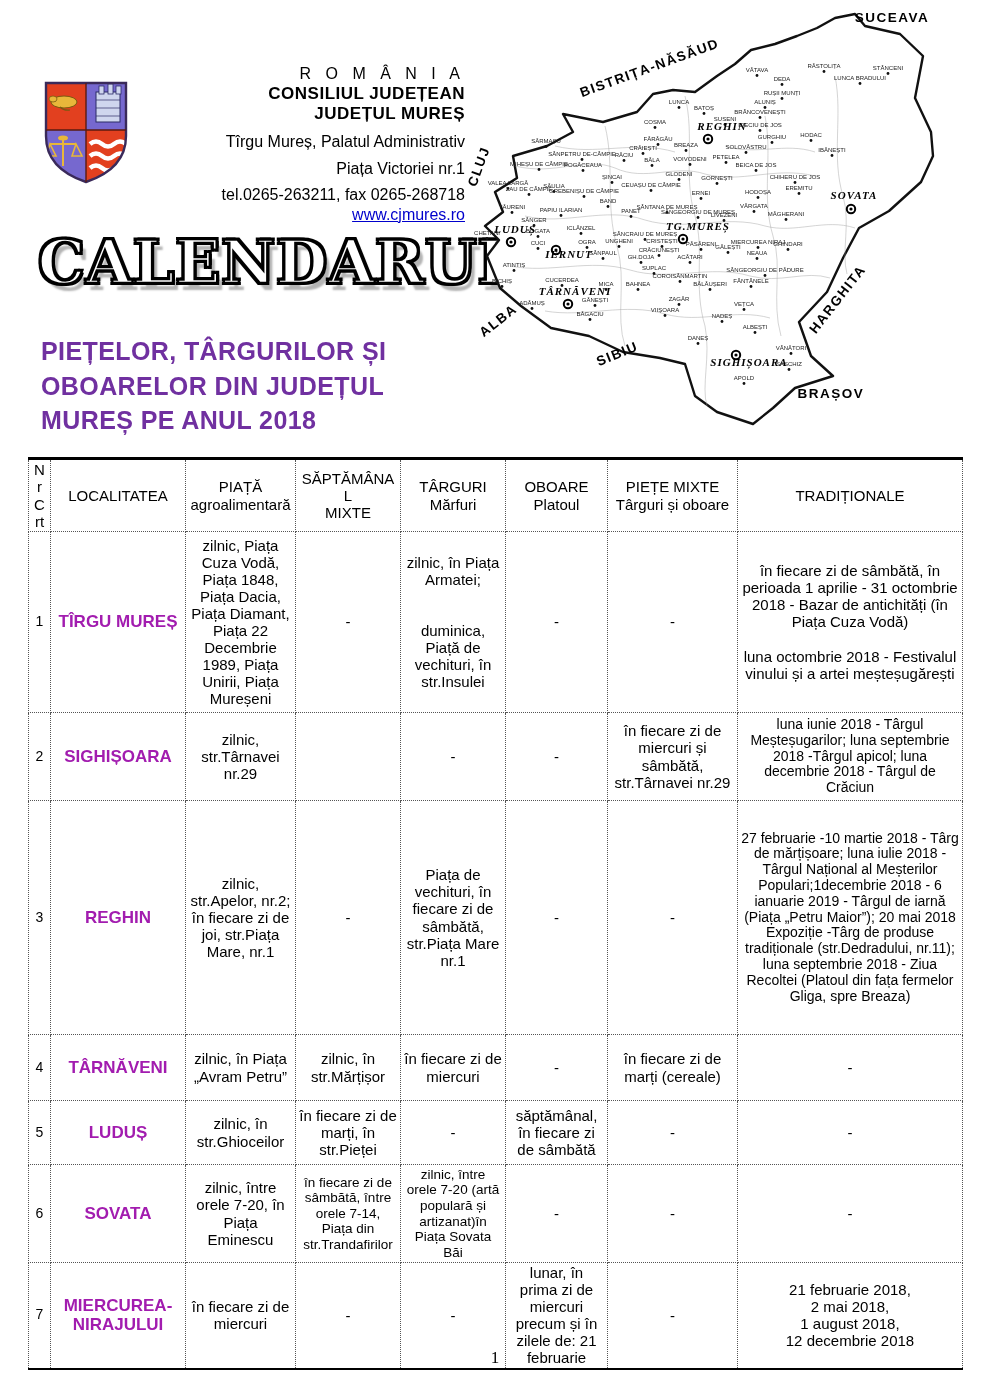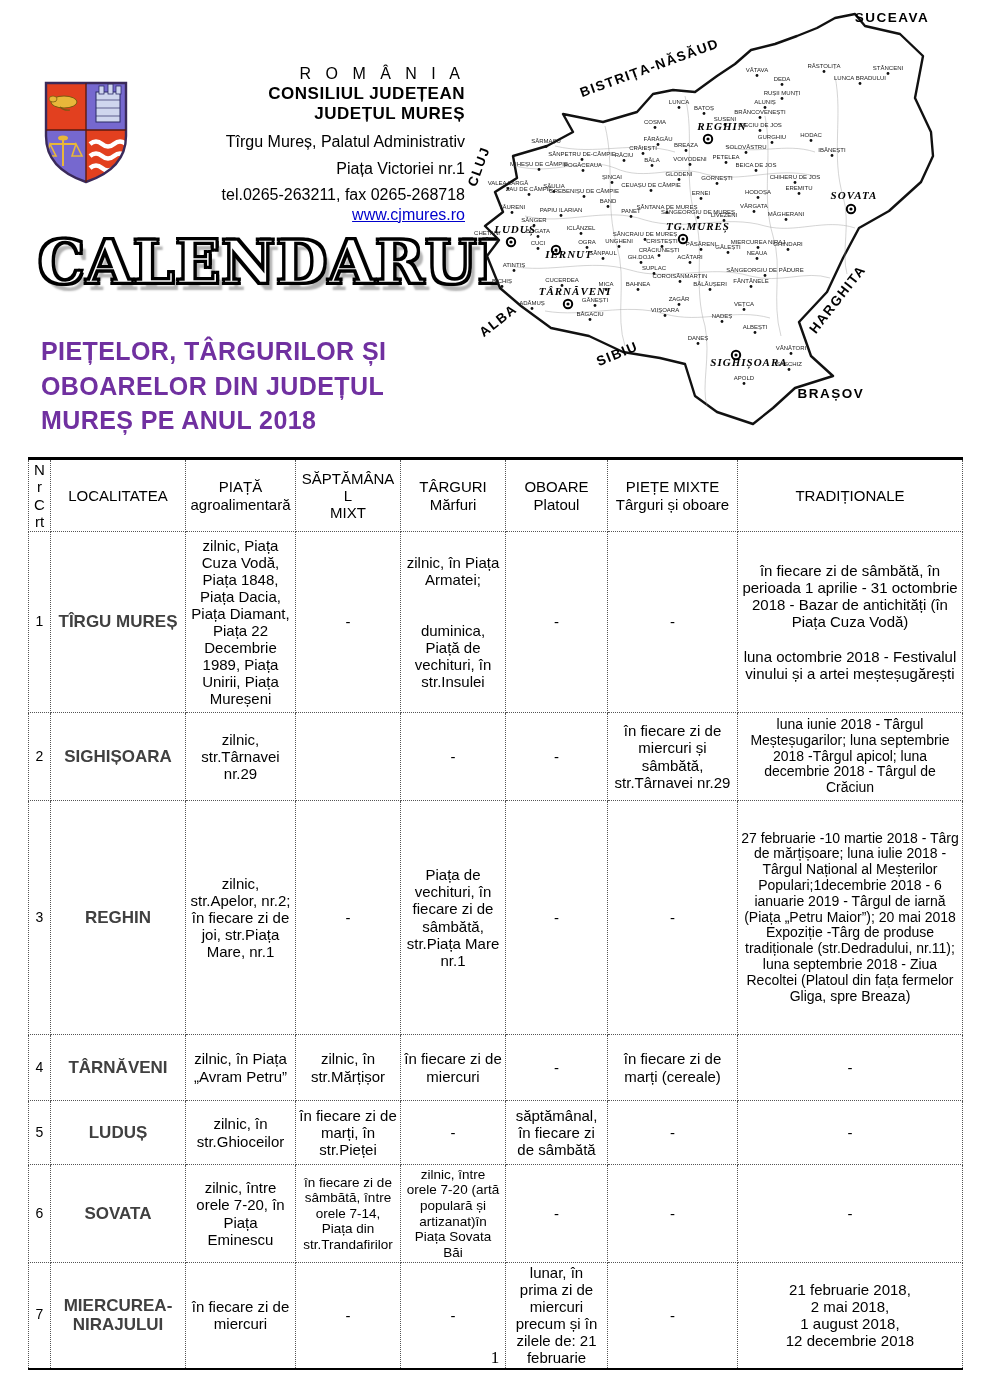--- a/index.html
+++ b/index.html
@@ -28,21 +28,21 @@
   .map-wrap{position:absolute;left:455px;top:6px;width:535px;height:432px;}
 
   
   table.cal{position:absolute;left:28px;top:457px;width:934px;border-collapse:collapse;
       table-layout:fixed;font-size:15px;line-height:1.14;
       border-top:3px solid #000;border-bottom:2px solid #000;
       border-left:1px dotted #555;border-right:1px dotted #555;}
   table.cal th,table.cal td{border:1px dotted #555;vertical-align:middle;text-align:center;
       padding:1px 3px;white-space:pre-line;word-wrap:break-word;}
   table.cal th{font-weight:normal;font-size:15px;line-height:1.15;}
-  td.loc{font-weight:bold;color:#404040;font-size:17px;line-height:1.15;}
+  td.loc{font-weight:bold;color:#a21caf;font-size:17px;line-height:1.15;}
   td.nr{font-size:14px;}
   .fs14{font-size:14px !important;line-height:1.13 !important;}
   .fs13{font-size:13.5px !important;line-height:1.15 !important;}
 
   .page-num{position:absolute;left:0;top:1348px;width:990px;text-align:center;
       font-family:"Liberation Serif",serif;font-size:17px;}
 </style>
 </head>
 <body>
 
@@ -341,21 +341,21 @@
       <col style="width:105px">
         <col style="width:102px">
         <col style="width:130px">
         <col style="width:225px">
     </colgroup>
     <thead>
       <tr style="height:40px">
         <th><div>Nr</div><div>Crt</div></th>
         <th><div>LOCALITATEA</div></th>
         <th><div>PIAȚĂ</div><div>agroalimentară</div></th>
-        <th><div>SĂPTĂMÂNAL</div><div>MIXT</div></th>
+        <th><div>SĂPTĂMÂNAL</div><div>MIXTE</div></th>
         <th><div>TÂRGURI</div><div>Mărfuri</div></th>
         <th><div>OBOARE</div><div>Platoul</div></th>
         <th><div>PIEȚE MIXTE</div><div>Târguri și oboare</div></th>
         <th><div>TRADIȚIONALE</div></th>
       </tr>
     </thead>
     <tbody>
       <tr style="height:181px">
         <td class="nr">1</td>
         <td class="loc">TÎRGU MUREȘ</td>

